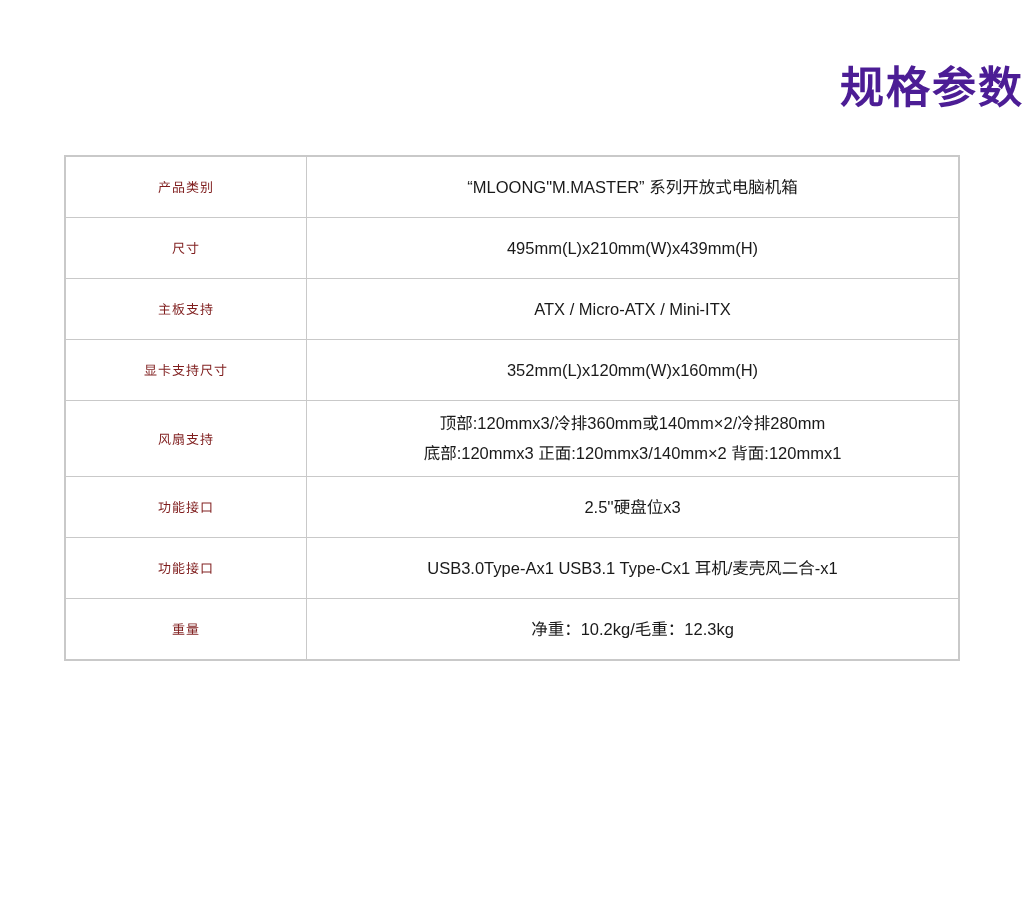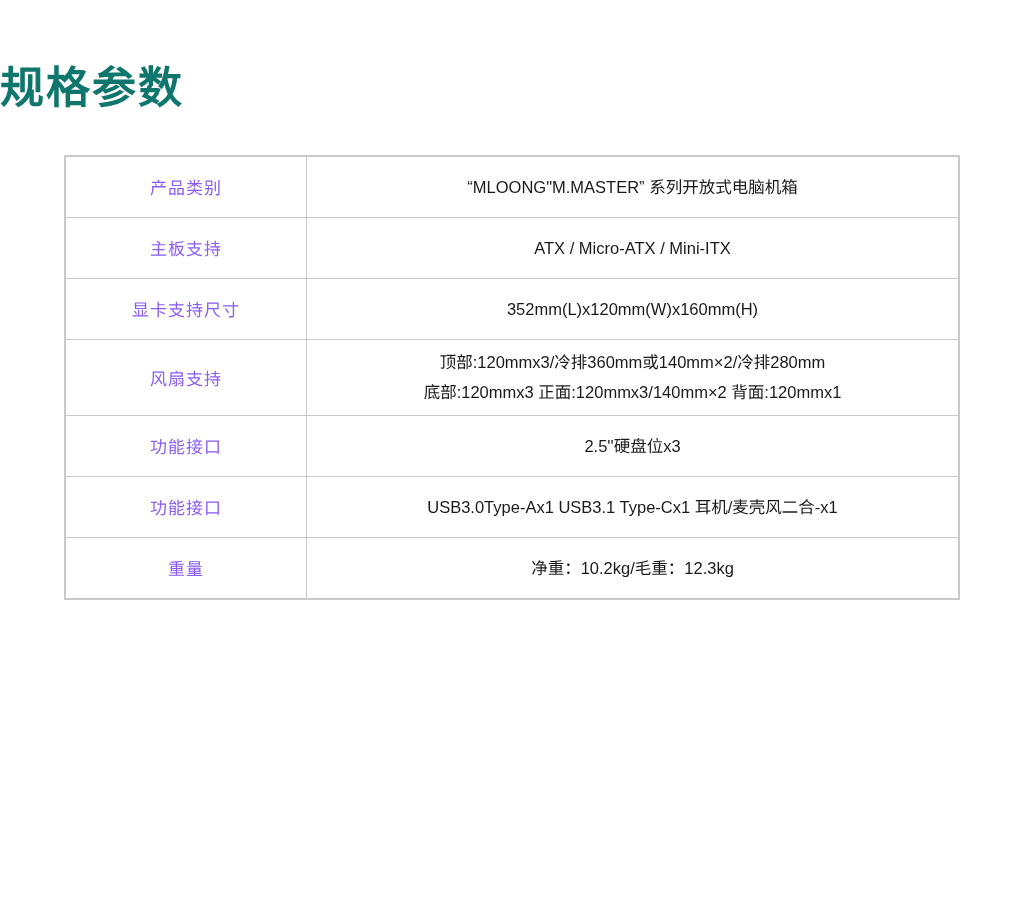--- a/index.html
+++ b/index.html
@@ -14,25 +14,25 @@
     color: #1a1a1a;
     -webkit-font-smoothing: antialiased;
   }
   .page {
     position: relative;
     width: 1024px;
     height: 915px;
     box-sizing: border-box;
   }
   .page-title {
-    text-align: left;
+    text-align: right;
     font-size: 44px;
     font-weight: bold;
     letter-spacing: 2px;
-    color: #0f766e;
+    color: #4c1d95;
     margin: 0;
     padding-top: 62px;
     padding-bottom: 0;
     line-height: 1.2;
   }
   .spec-table-wrap {
     margin: 40px 64px 0 64px;
     border: 1px solid #c9c9c9;
     box-sizing: border-box;
   }
@@ -42,22 +42,22 @@
     table-layout: fixed;
   }
   table.spec-table td {
     border: 1px solid #c9c9c9;
     padding: 0;
     vertical-align: middle;
     text-align: center;
   }
   td.label-cell {
     width: 240px;
-    font-size: 17px;
-    color: #8b5cf6;
+    font-size: 13px;
+    color: #7f1d1d;
     letter-spacing: 1px;
     height: 60px;
   }
   td.value-cell {
     font-size: 16.5px;
     color: #1a1a1a;
     height: 60px;
     padding: 6px 10px;
     line-height: 1.85;
   }
@@ -80,20 +80,26 @@
     <table class="spec-table">
       <tbody>
 
         <tr>
           <td class="label-cell">产品类别</td>
           <td class="value-cell">
             <span class="value-line">“MLOONG"M.MASTER” 系列开放式电脑机箱</span>
           </td>
         </tr>
 
+        <tr>
+          <td class="label-cell">尺寸</td>
+          <td class="value-cell">
+            <span class="value-line">495mm(L)x210mm(W)x439mm(H)</span>
+          </td>
+        </tr>
 
 
         <tr>
           <td class="label-cell">主板支持</td>
           <td class="value-cell">
             <span class="value-line">ATX / Micro-ATX / Mini-ITX</span>
           </td>
         </tr>
 
         <tr>

